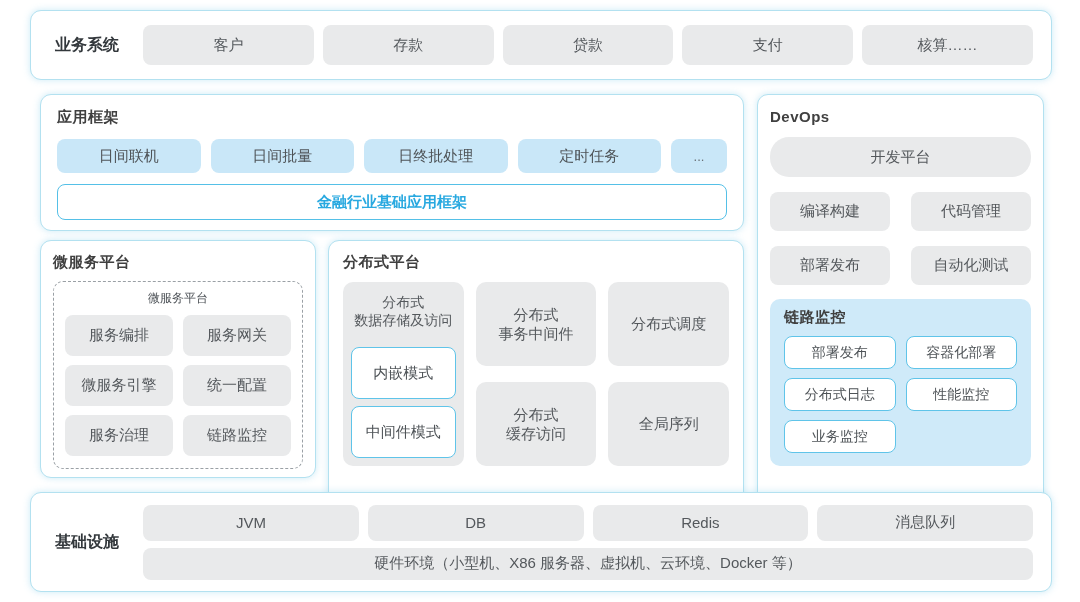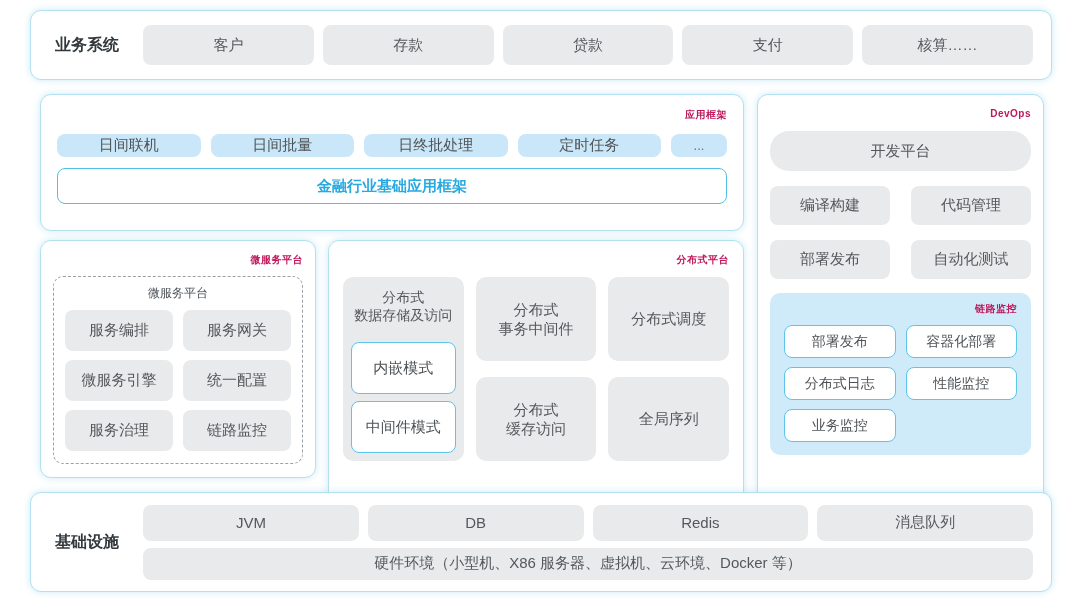--- a/index.html
+++ b/index.html
@@ -8,21 +8,21 @@
     background:#ffffff;
     font-family:"Liberation Sans","DejaVu Sans",sans-serif;
     color:#4e5357;
   }
   .panel {
     position:absolute; box-sizing:border-box; background:#fff;
     border:1px solid #b3e1f0; border-radius:11px;
     box-shadow:0 0 7px rgba(140,208,236,.45);
   }
   .sec-title {
-    text-align:right; font-size:10px; font-weight:bold; color:#be185d;
+    text-align:left; font-size:15px; font-weight:bold; color:#404040;
     letter-spacing:.5px;
   }
   .gbox {
     background:#e9eaeb; border-radius:8px;
     display:flex; align-items:center; justify-content:center;
     font-size:15px; color:#54585c; text-align:center;
   }
   .bbox {
     background:#c9e7f8; border-radius:8px;
     display:flex; align-items:center; justify-content:center;
@@ -39,21 +39,21 @@
   .top-sec { left:30px; top:10px; width:1022px; height:70px;
     display:flex; align-items:center; padding:0 18px 0 0; }
   .side-label { flex:0 0 112px; text-align:center; font-size:16px;
     font-weight:bold; color:#33383c; }
   .hrow { flex:1; display:flex; gap:9px; }
   .top-sec .gbox { flex:1; height:40px; }
 
   
   .app-sec { left:40px; top:94px; width:704px; height:137px; padding:13px 16px 0; }
   .blue-row { display:flex; gap:10px; margin-top:12px; }
-  .blue-row .bbox { flex:1; height:23px;text-align:center; }
+  .blue-row .bbox { flex:1; height:34px;text-align:center; }
   .blue-row .bbox.small { flex:0 0 56px; font-size:13px; color:#6a7076; }
   .base-frame { margin-top:11px; height:34px; border:1px solid #55c0e7;
     border-radius:8px; background:#fff; display:flex; align-items:center;
     justify-content:center; font-size:15px; font-weight:bold; color:#29a9e0; }
 
   
   .micro-sec { left:40px; top:240px; width:276px; height:238px; padding:12px 12px 0; }
   .dashed-box { margin-top:9px; border:1px dashed #9aa0a5; border-radius:10px;
     padding:8px 11px 12px; }
   .dashed-title { text-align:center; font-size:12px; color:#4a4f54; }

